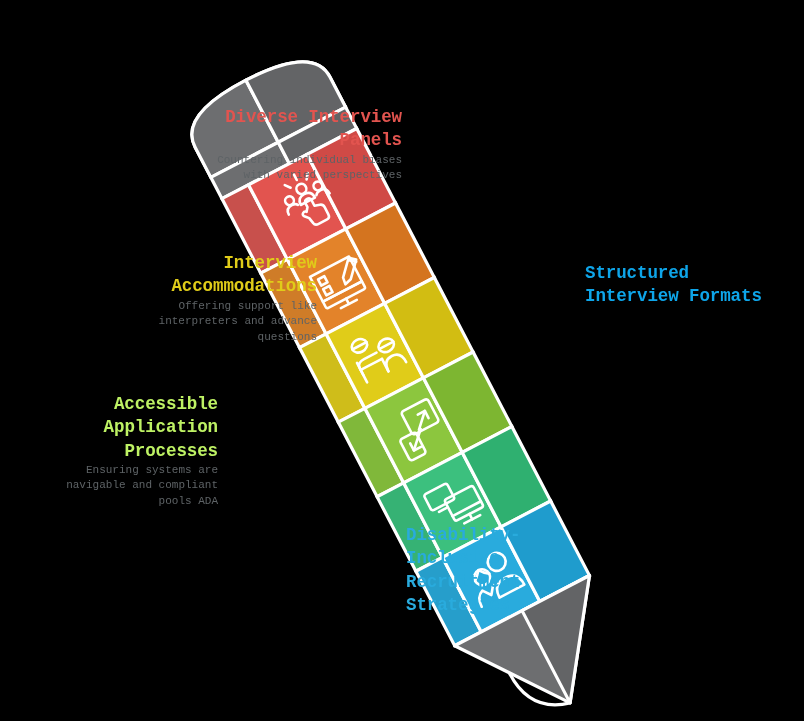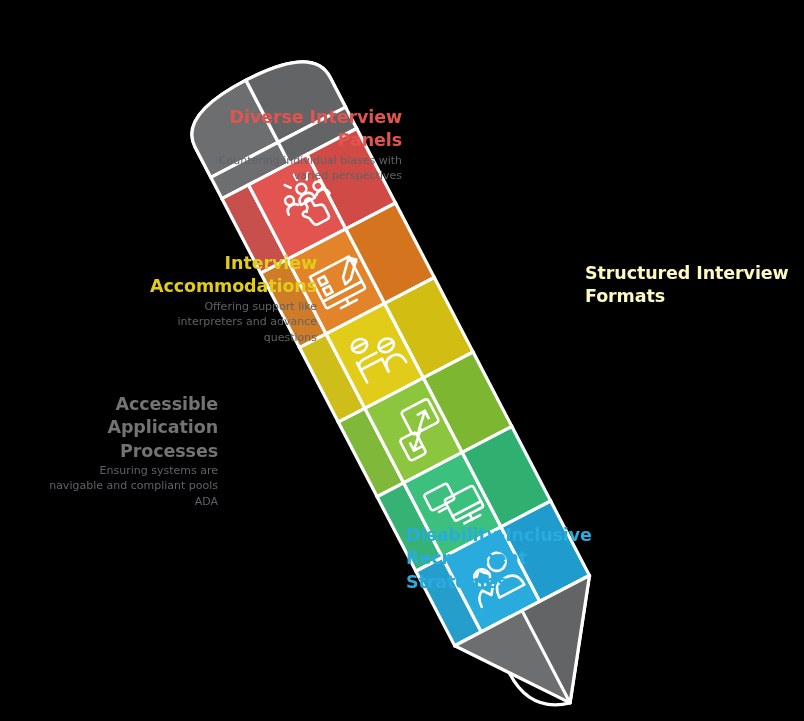--- a/index.html
+++ b/index.html
@@ -2,21 +2,21 @@
 <html><head>
 <meta charset="utf-8">
 <style>
   * { box-sizing: border-box; margin: 0; padding: 0; }
   html, body {
     width: 804px; height: 721px;
     background: #000;
     overflow: hidden;
     font-family: "DejaVu Sans", sans-serif;
   }
-  #stage { position: relative; width: 804px; height: 721px; }
+  #stage { position: relative; width: 804px; height: 721px; font-family: Liberation Mono, monospace; }
 
   svg.pencil { position: absolute; left: 0; top: 0; width: 804px; height: 721px; }
 
   .label-block { position: absolute; }
   .label-title {
     font-weight: bold;
     font-size: 17.5px;
     line-height: 1.33;
     letter-spacing: -0.1px;
   }
@@ -157,31 +157,31 @@
       </g>
     </g>
   </svg>
 
   <div class="label-block align-right" id="lbl-0">
     <div class="label-title" style="color: rgb(226, 84, 79);">Diverse Interview Panels</div>
     <div class="label-desc">Countering individual biases with varied perspectives</div>
   </div>
 
   <div class="label-block align-left" id="lbl-1">
-    <div class="label-title" style="color: #fef9c3;">Structured Interview Formats</div>
+    <div class="label-title" style="color: #0ea5e9;">Structured Interview Formats</div>
   </div>
 
   <div class="label-block align-right" id="lbl-2">
     <div class="label-title" style="color: rgb(224, 204, 25);">Interview Accommodations</div>
     <div class="label-desc">Offering support like interpreters and advance questions</div>
   </div>
 
 
   <div class="label-block align-right" id="lbl-4">
-    <div class="label-title" style="color: #737373;">Accessible Application Processes</div>
+    <div class="label-title" style="color: #bef264;">Accessible Application Processes</div>
     <div class="label-desc">Ensuring systems are navigable and compliant pools ADA</div>
   </div>
 
   <div class="label-block align-left" id="lbl-5">
     <div class="label-title" style="color: rgb(41, 171, 221);">Disability-Inclusive Recruitment Strategies</div>
   </div>
 
 </div>
 
 </body></html>

